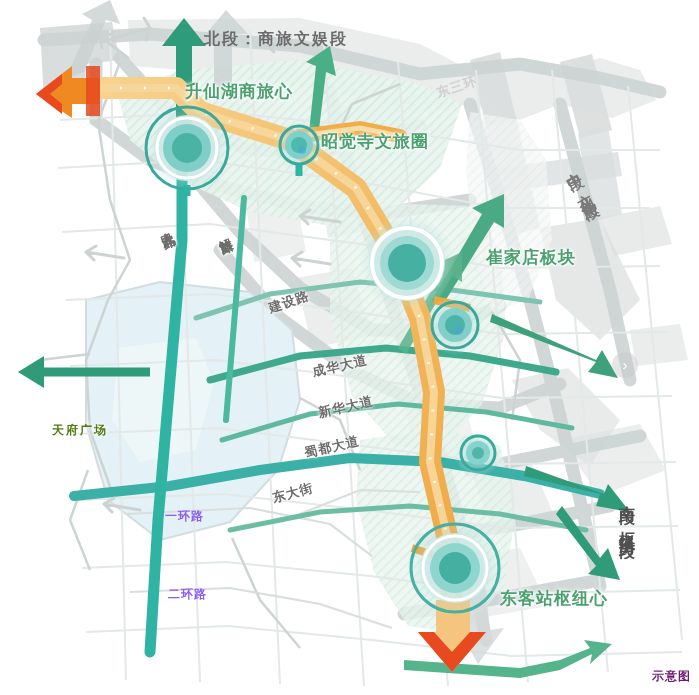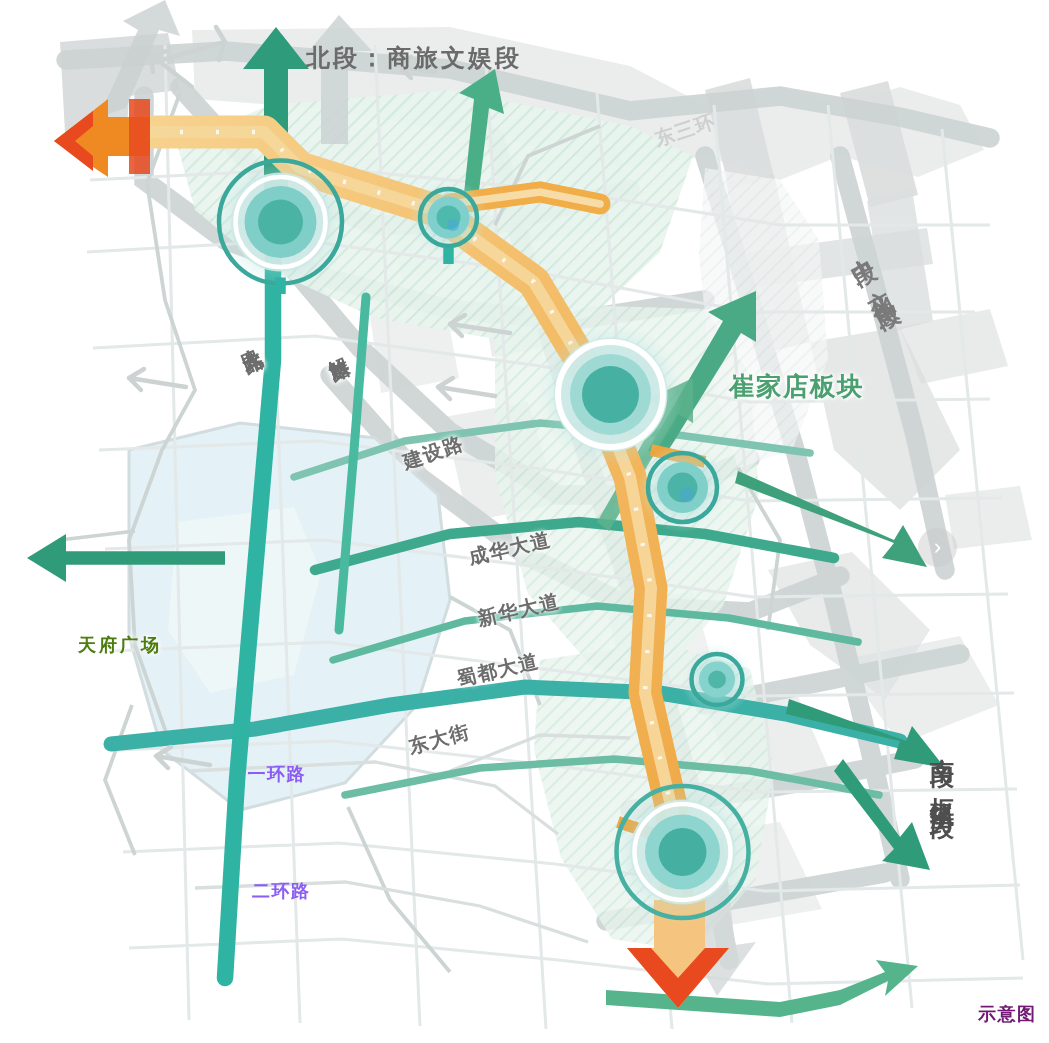--- a/index.html
+++ b/index.html
@@ -374,25 +374,28 @@
       <path d="M299 165 L299 176"></path>
     </g>
   </svg>
 
   <div class="map-label lbl-section" style="left:204px; top:29px;">北段：商旅文娱段</div>
 
   <div class="map-label lbl-section-diag" style="left:556px; top:168px;">中段：文化创意段</div>
 
   <div class="map-label lbl-section-v" style="left:616px; top:493px;">南段：枢纽活力段</div>
 
-
+  <div class="map-label lbl-node" style="left:185px; top:80px;">升仙湖商旅心</div>
+
+  <div class="map-label lbl-node" style="left:321px; top:130px;">昭觉寺文旅圈</div>
 
 
   <div class="map-label lbl-node" style="left:486px; top:246px;">崔家店板块</div>
 
+  <div class="map-label lbl-node" style="left:500px; top:587px;">东客站枢纽心</div>
 
   <div class="map-label lbl-plaza" style="left:52px; top:422px;">天府广场</div>
 
 
   <div class="map-label lbl-street-v" style="left:152px; top:224px; transform:rotate(-24deg);">人民北路</div>
 
   <div class="map-label lbl-street-v" style="left:210px; top:230px; transform:rotate(-24deg);">解放路</div>
 
   <div class="map-label lbl-street" style="left:268px; top:293px; transform:rotate(-19deg);">建设路</div>
 

